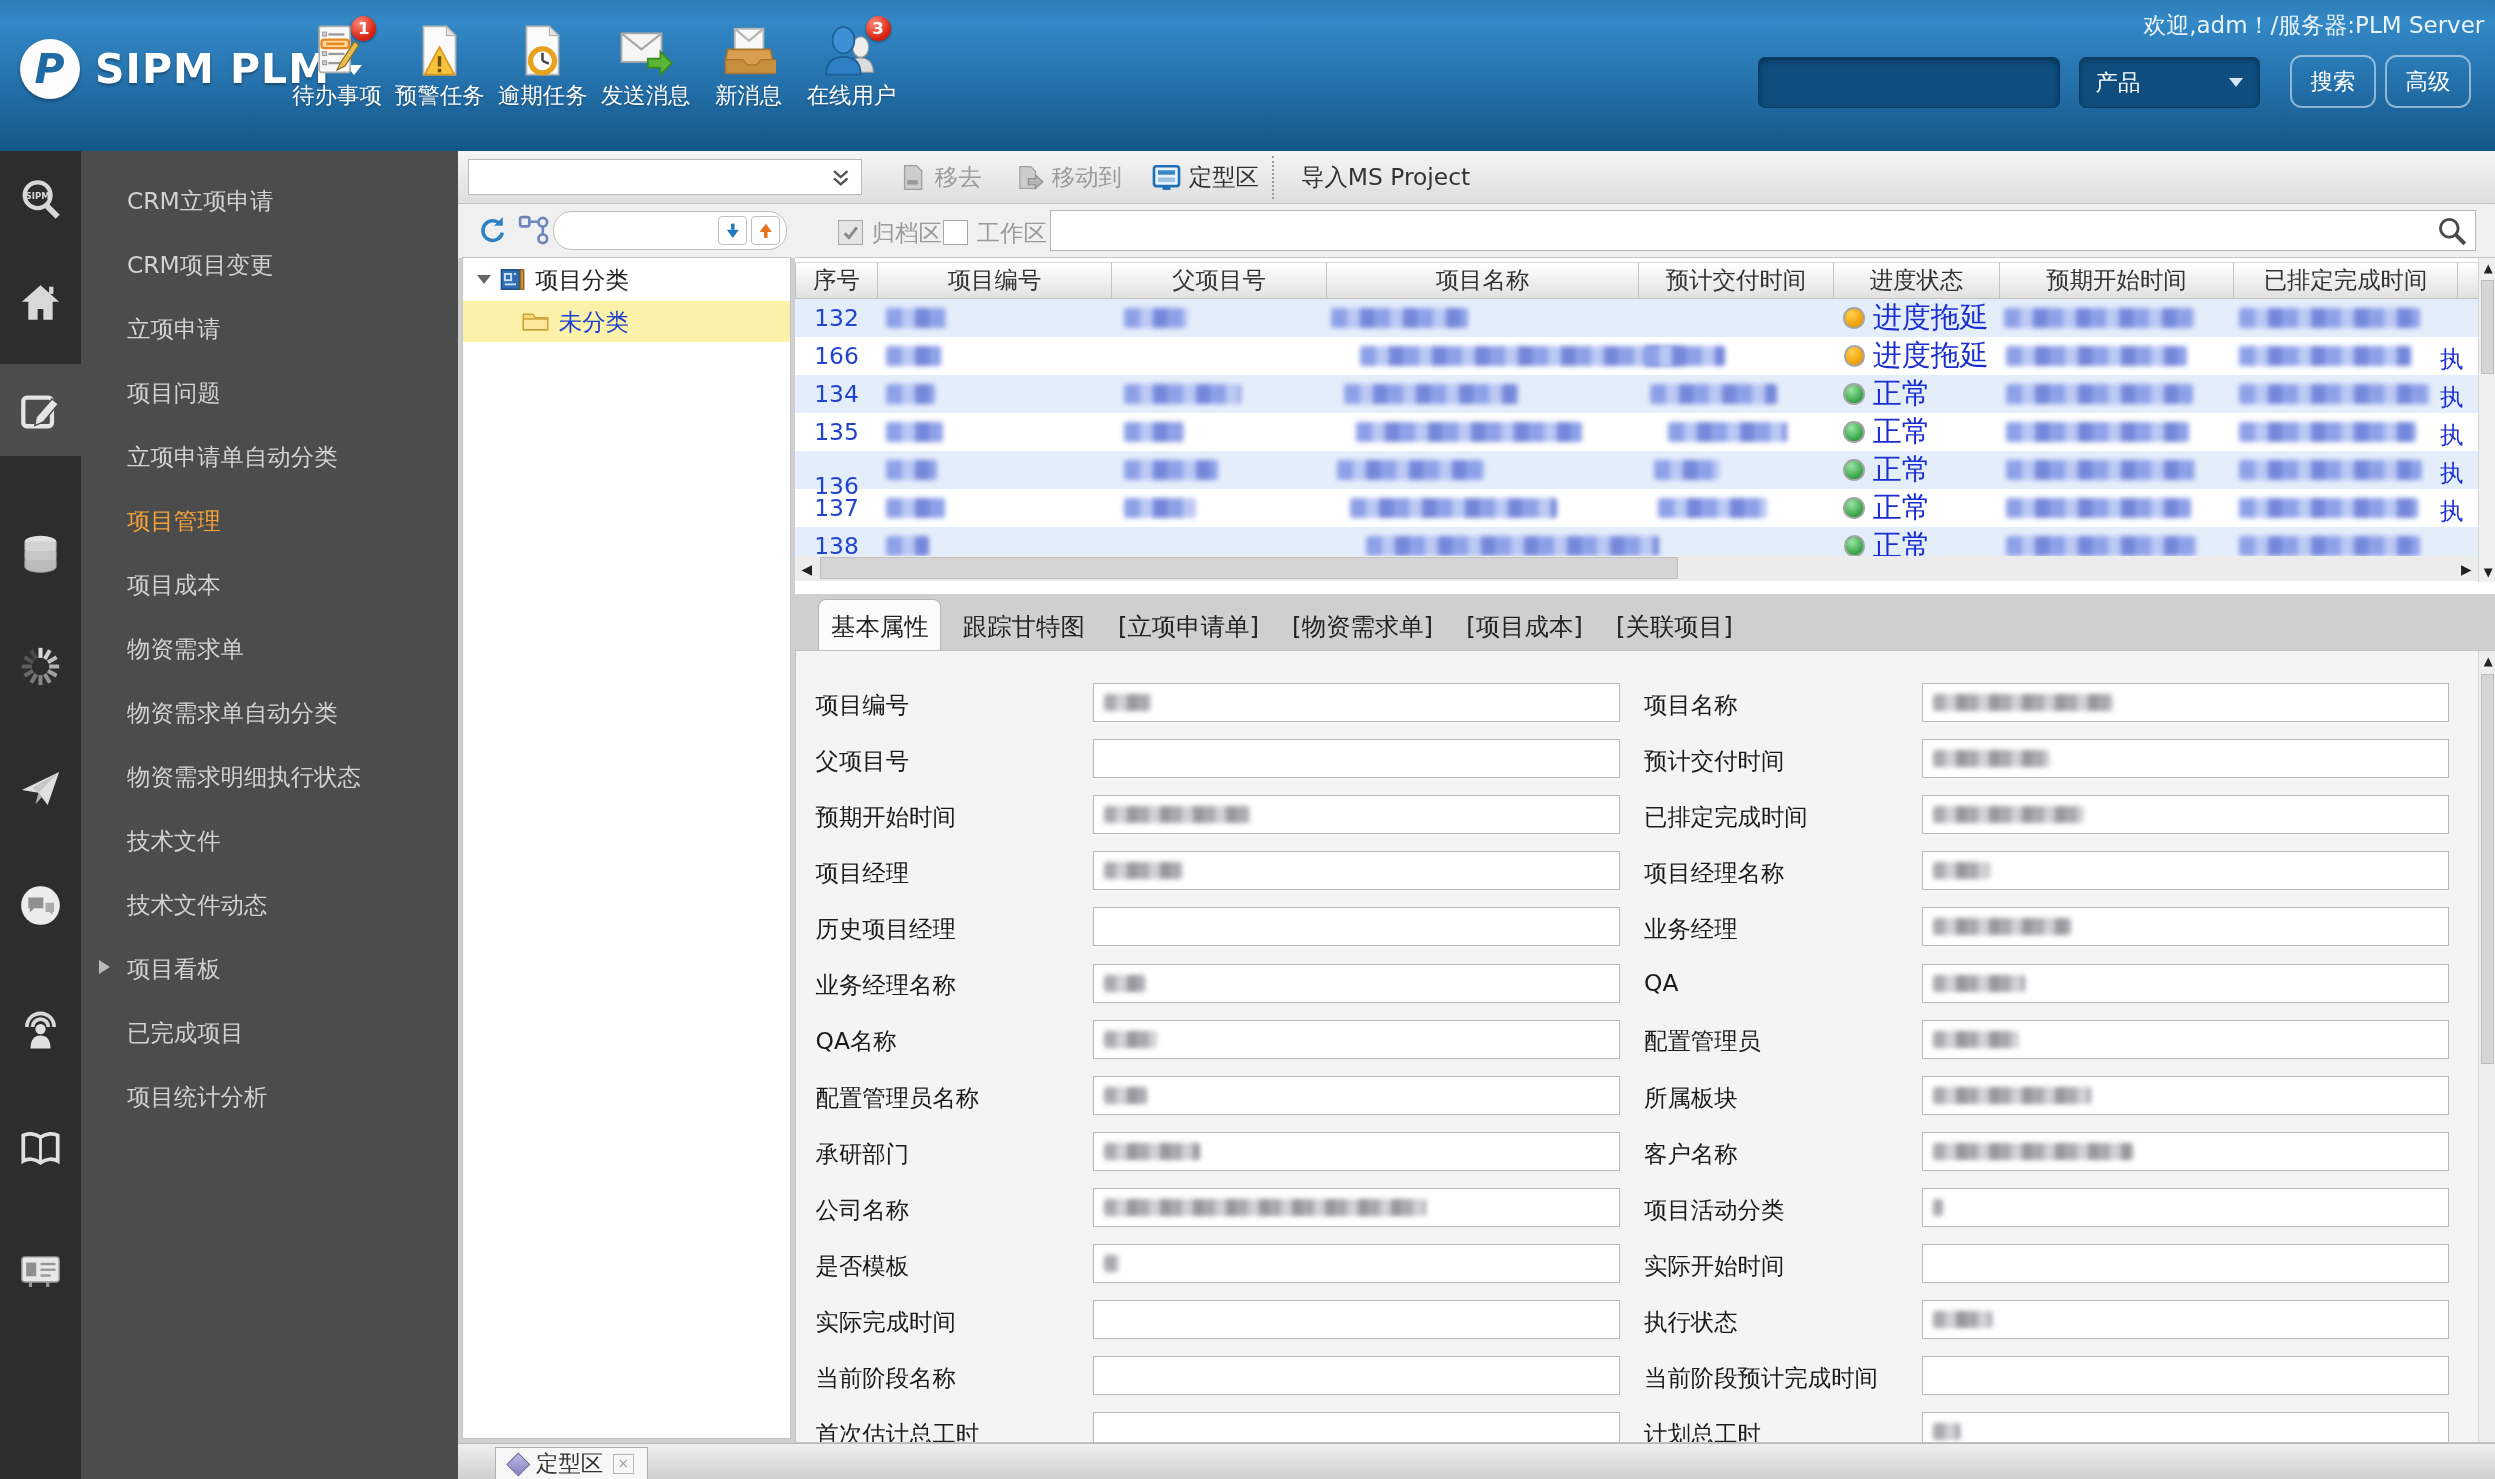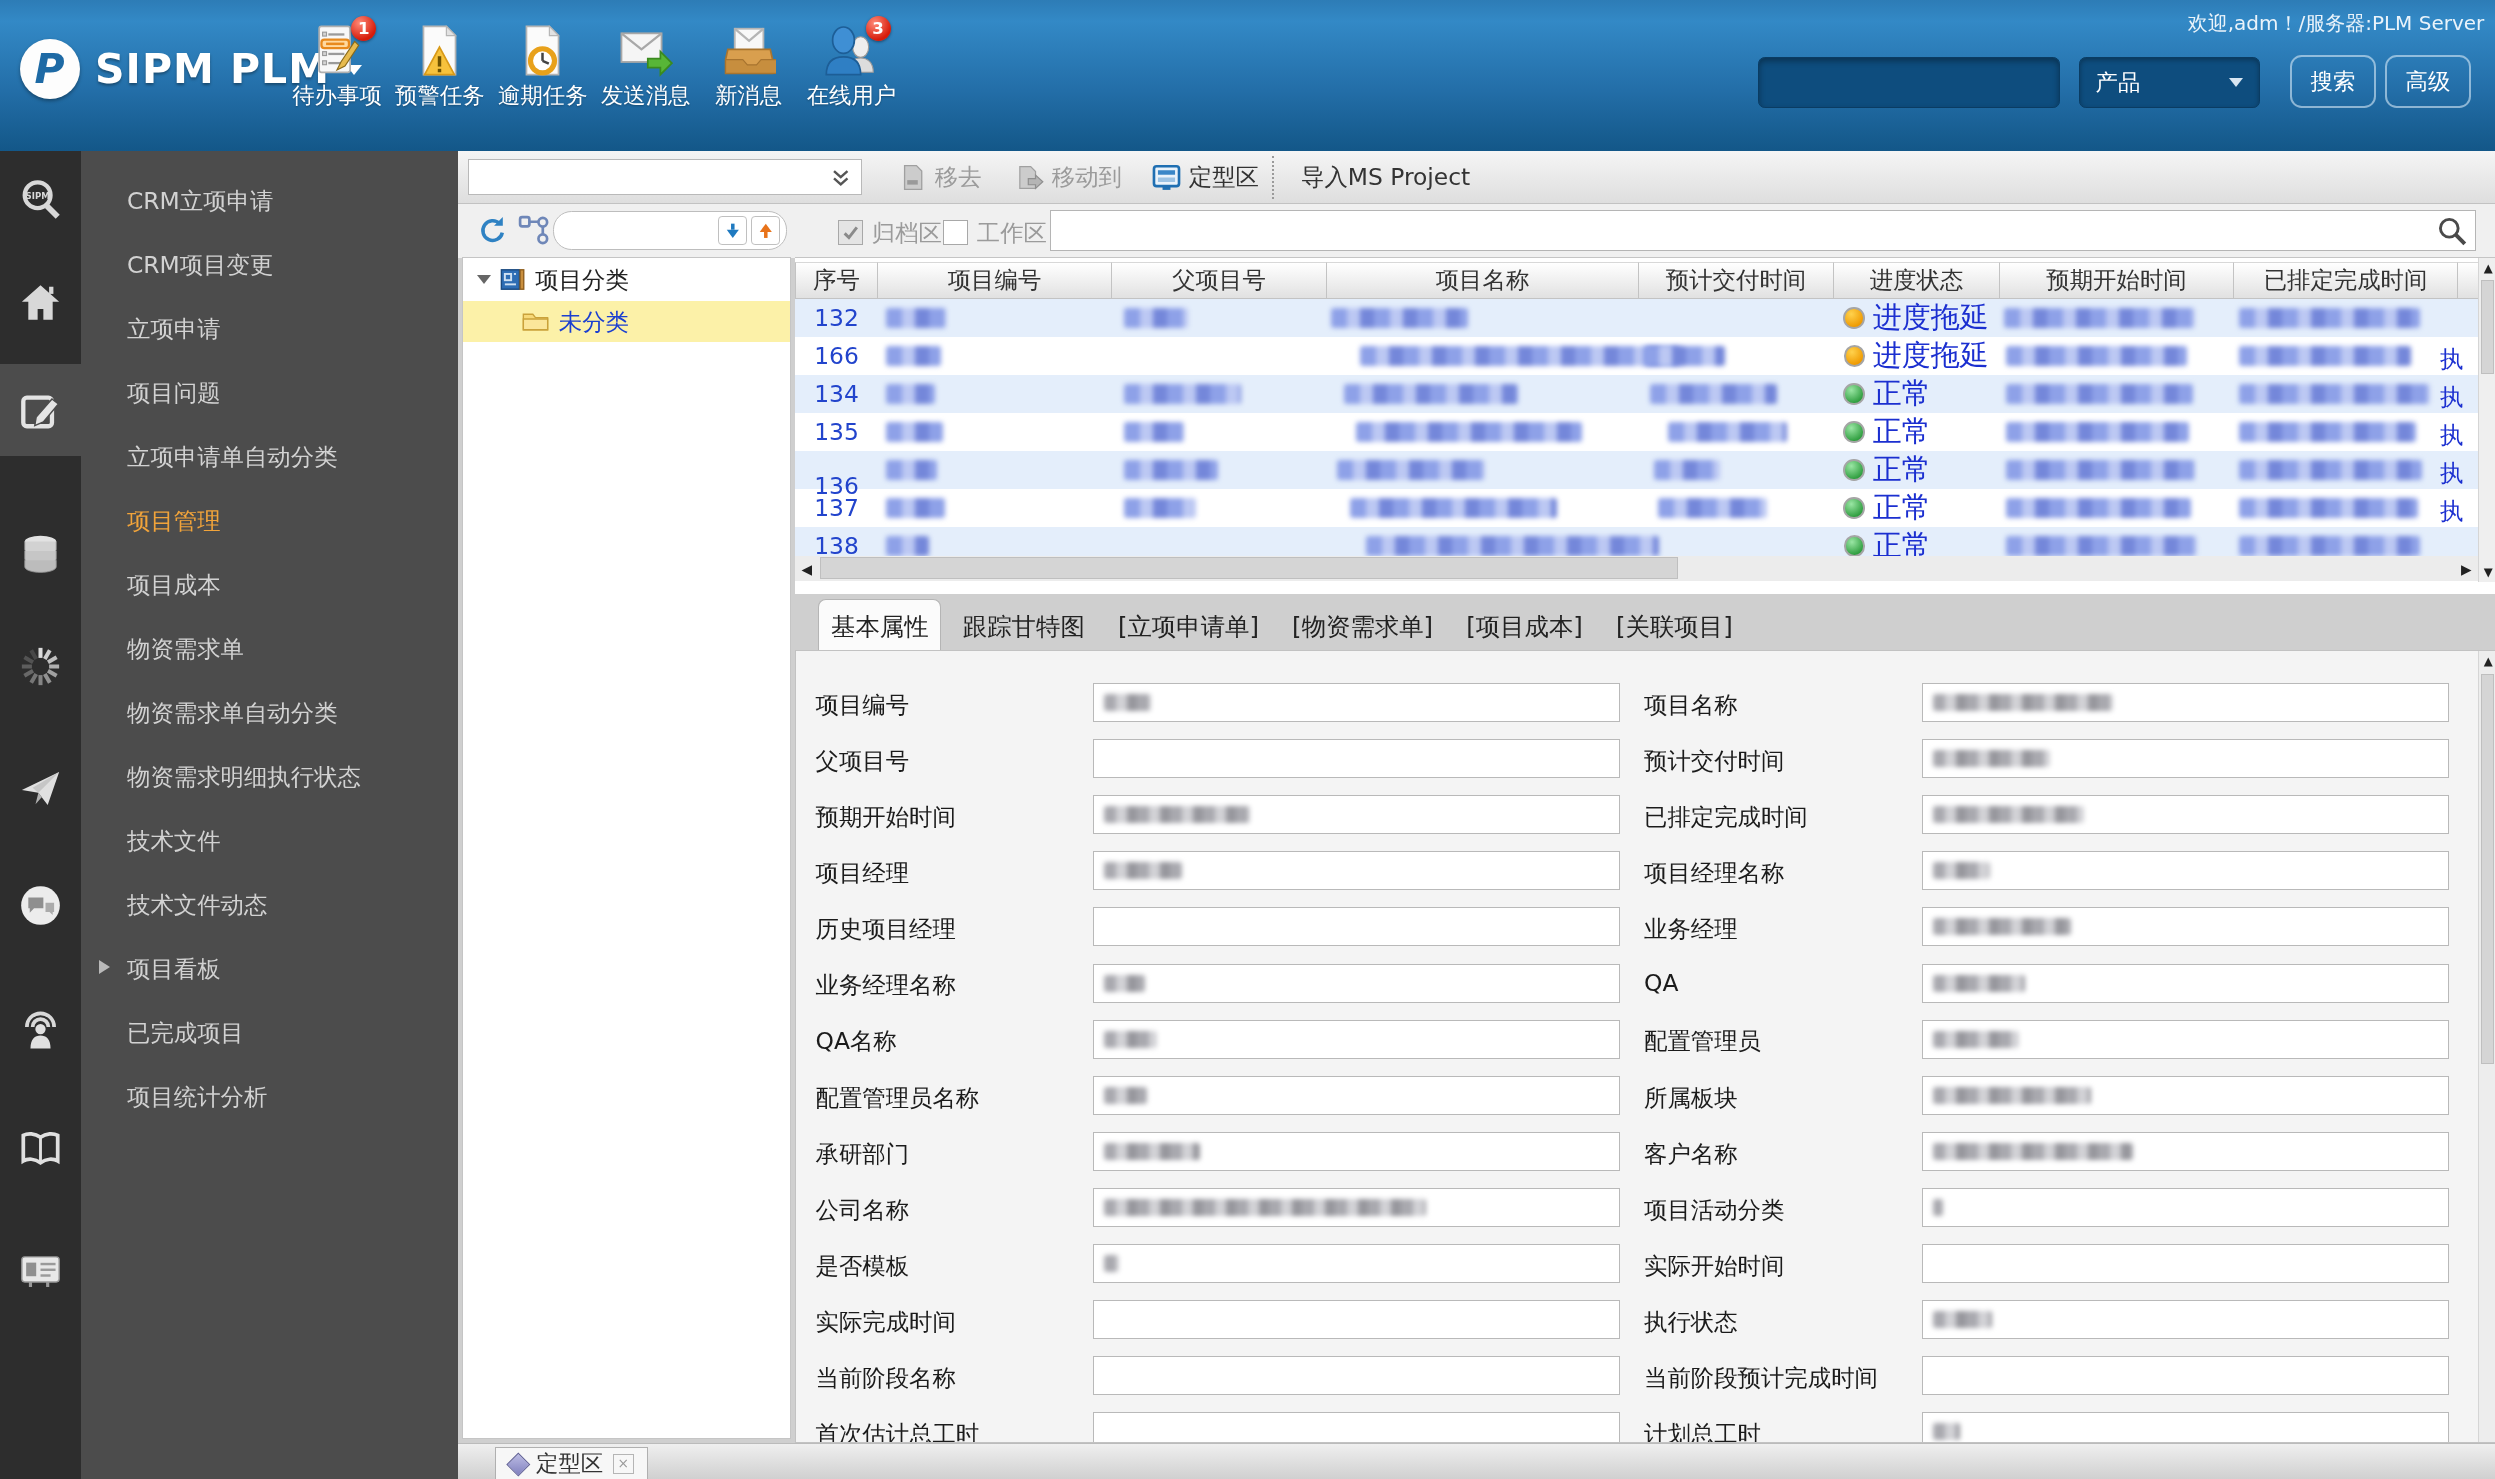--- a/index.html
+++ b/index.html
@@ -16,21 +16,21 @@
   .brand-text{font-size:41px;font-weight:bold;letter-spacing:1px;text-shadow:0 2px 2.9px rgba(0,0,0,.35);}
   .brand-caret{width:0;height:0;border:8.8px solid transparent;border-top:10.7px solid #fff;margin-top:9.8px;}
   .topnav{position:absolute;left:288px;top:23.4px;display:flex;gap:4.9px;}
   .nav-item{width:98px;display:flex;flex-direction:column;align-items:center;color:#fff;font-size:22.4px;cursor:pointer;}
   .nav-icon{position:relative;width:55px;height:55px;}
   .nav-icon svg{width:55px;height:55px;}
   .badge{position:absolute;top:-7.8px;right:-11.7px;min-width:25px;height:25px;border-radius:12.7px;padding:0 2.9px;box-sizing:border-box;
     background:radial-gradient(circle at 35% 28%,#ff8a78,#d61b0a 70%);color:#fff;font-size:16.6px;font-weight:bold;
     display:flex;align-items:center;justify-content:center;box-shadow:0 1px 2.9px rgba(0,0,0,.45);}
   .nav-label{margin-top:2px;text-shadow:0 1px 2px rgba(0,0,0,.3);white-space:nowrap;}
-  .welcome{position:absolute;right:11.7px;top:9.8px;color:#eaf3fa;font-size:20px;}
+  .welcome{position:absolute;right:11.7px;top:9.8px;color:#eaf3fa;font-size:23px;}
   .hsearch{position:absolute;left:1758px;top:57px;width:302px;height:51px;background:#0e4d7e;border:1px solid #0a3c63;
     border-radius:6.8px;box-shadow:inset 0 2.9px 5.9px rgba(0,0,0,.35);color:#fff;font-size:21.5px;padding:0 13.7px;box-sizing:border-box;outline:none;}
   .cat-dd{position:absolute;left:2079px;top:57px;width:181px;height:51px;background:#0e4d7e;border:1px solid #0a3c63;border-radius:6.8px;
     color:#fff;display:flex;align-items:center;justify-content:space-between;padding:0 15.6px;font-size:22.4px;box-sizing:border-box;
     box-shadow:inset 0 2px 4.9px rgba(0,0,0,.3);cursor:pointer;}
   .dd-caret{width:0;height:0;border:7.8px solid transparent;border-top:9.8px solid #d8e6f2;margin-top:7.8px;}
   .hbtn{position:absolute;top:55px;height:53px;width:86px;background:transparent;border:2px solid rgba(215,233,246,.6);
     border-radius:11.7px;color:#fff;font-size:22.4px;cursor:pointer;}
   .hbtn.b1{left:2290px;} .hbtn.b2{left:2385px;}
 

